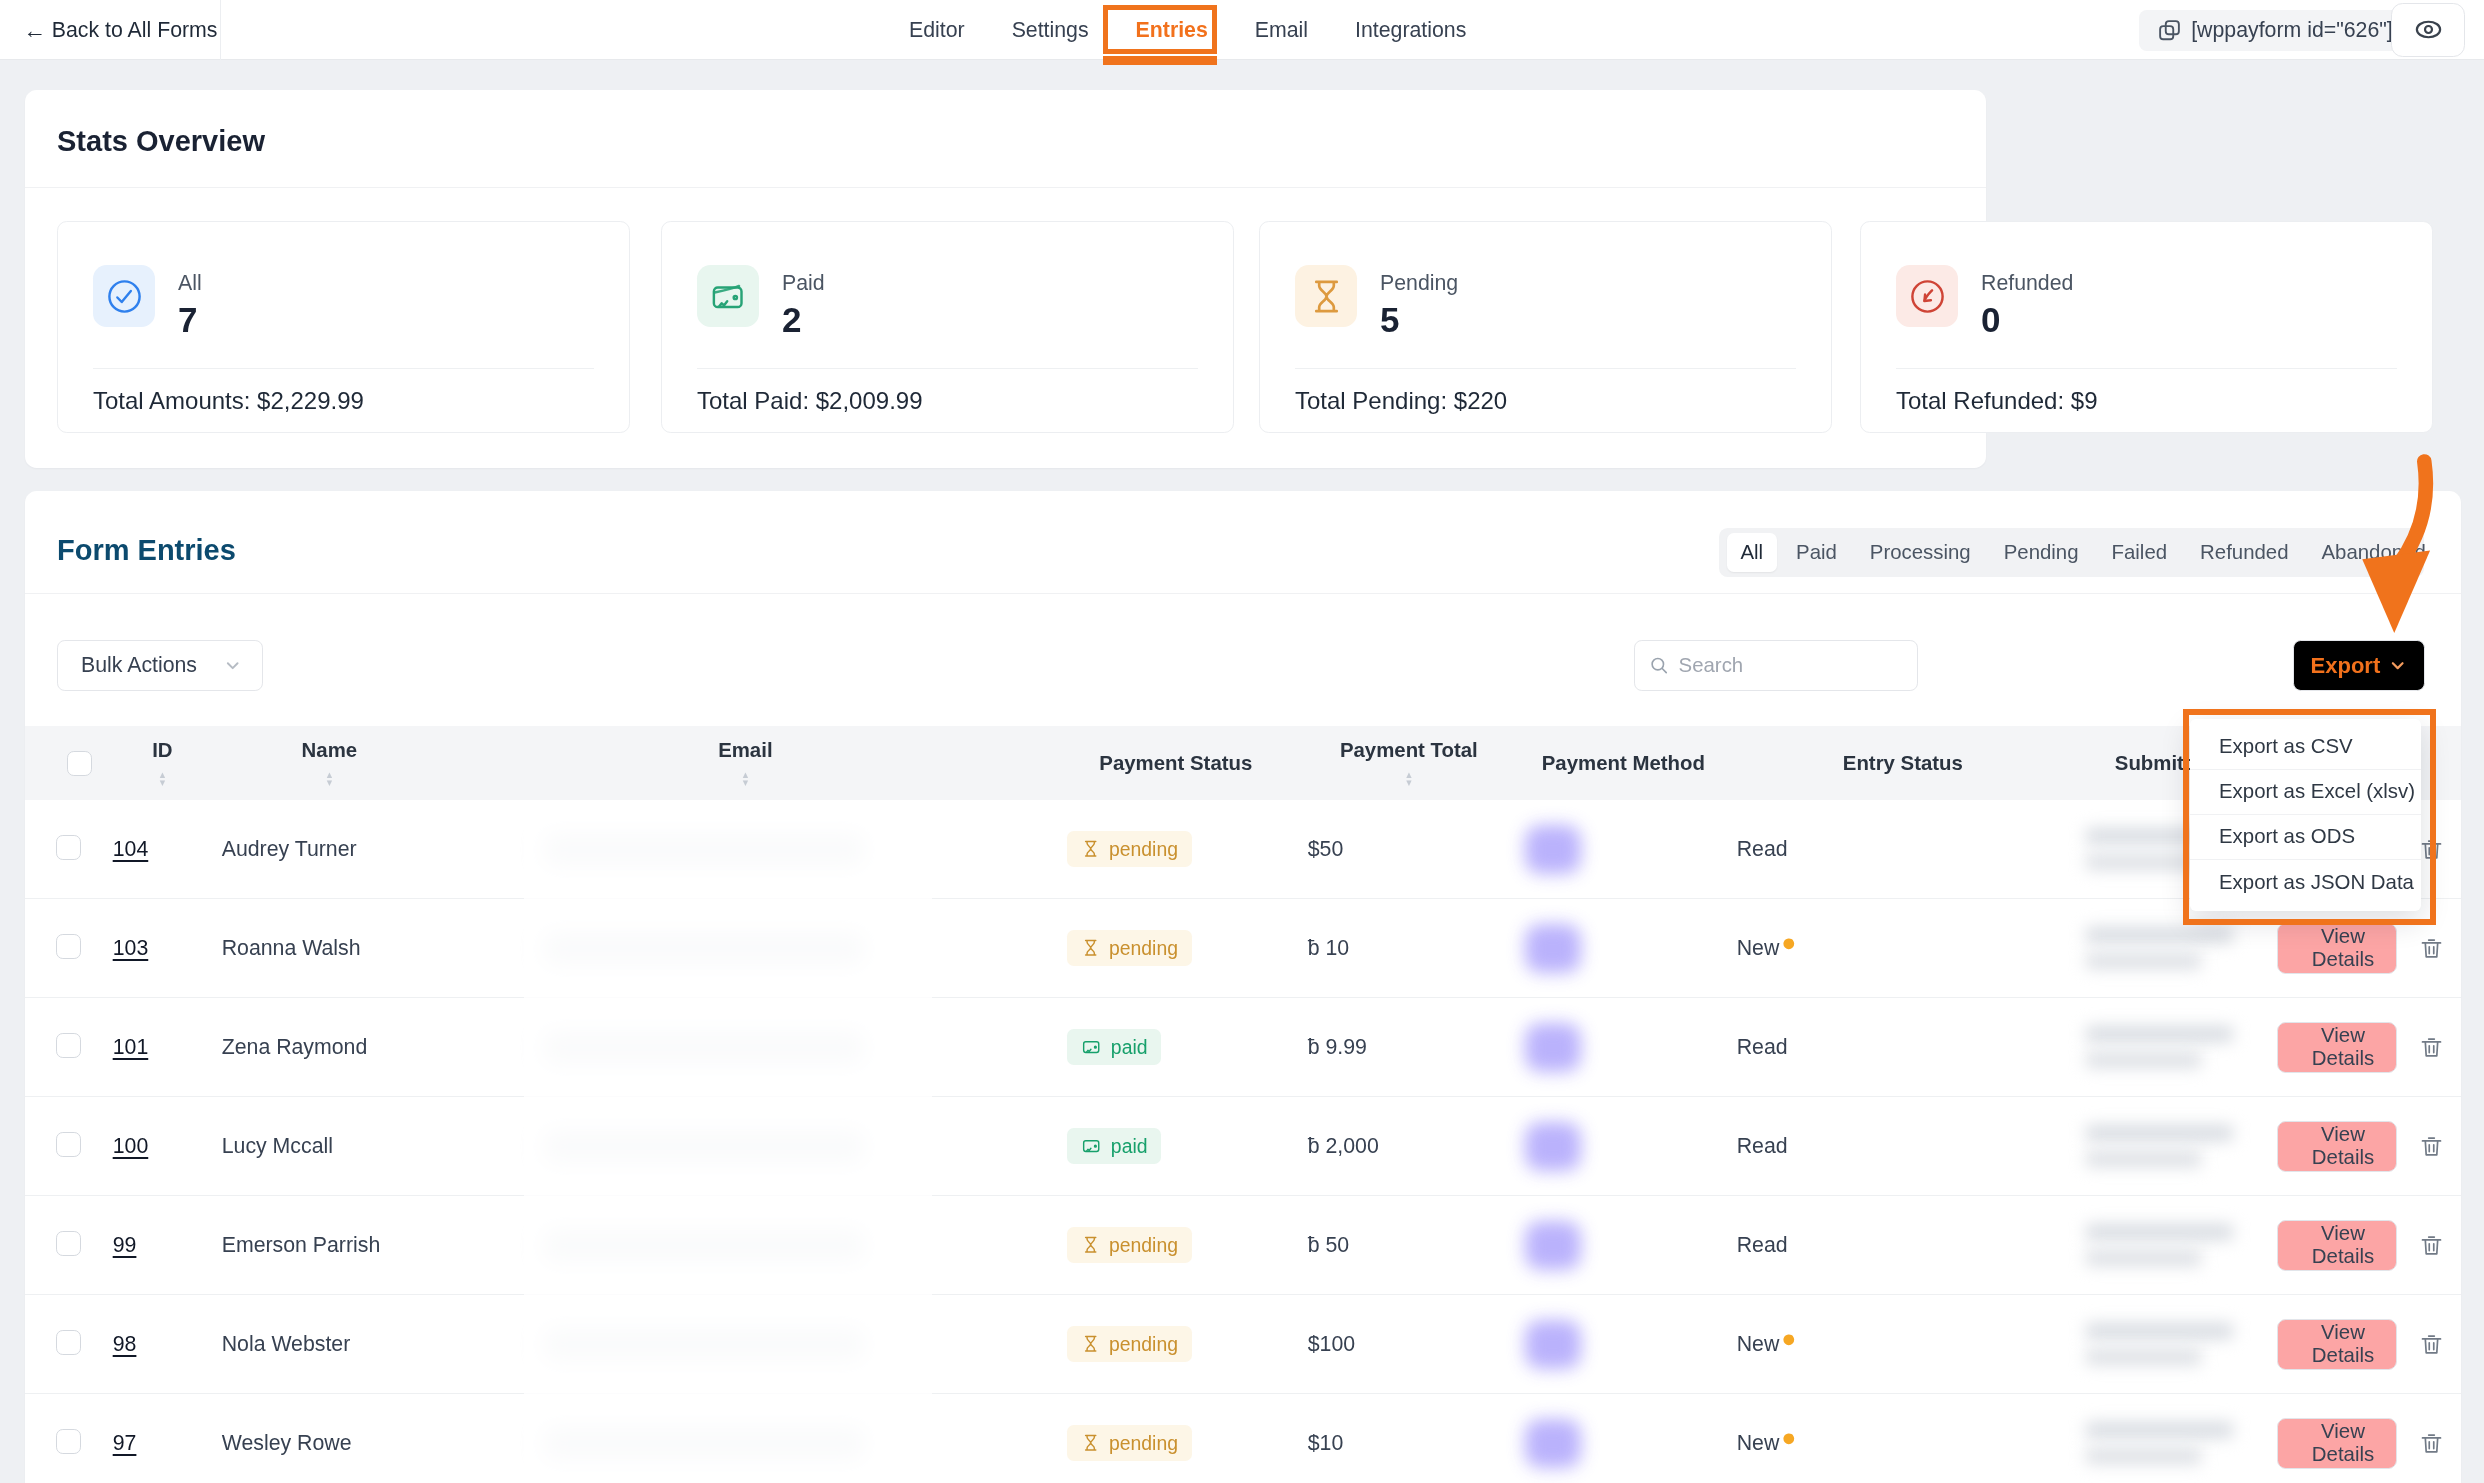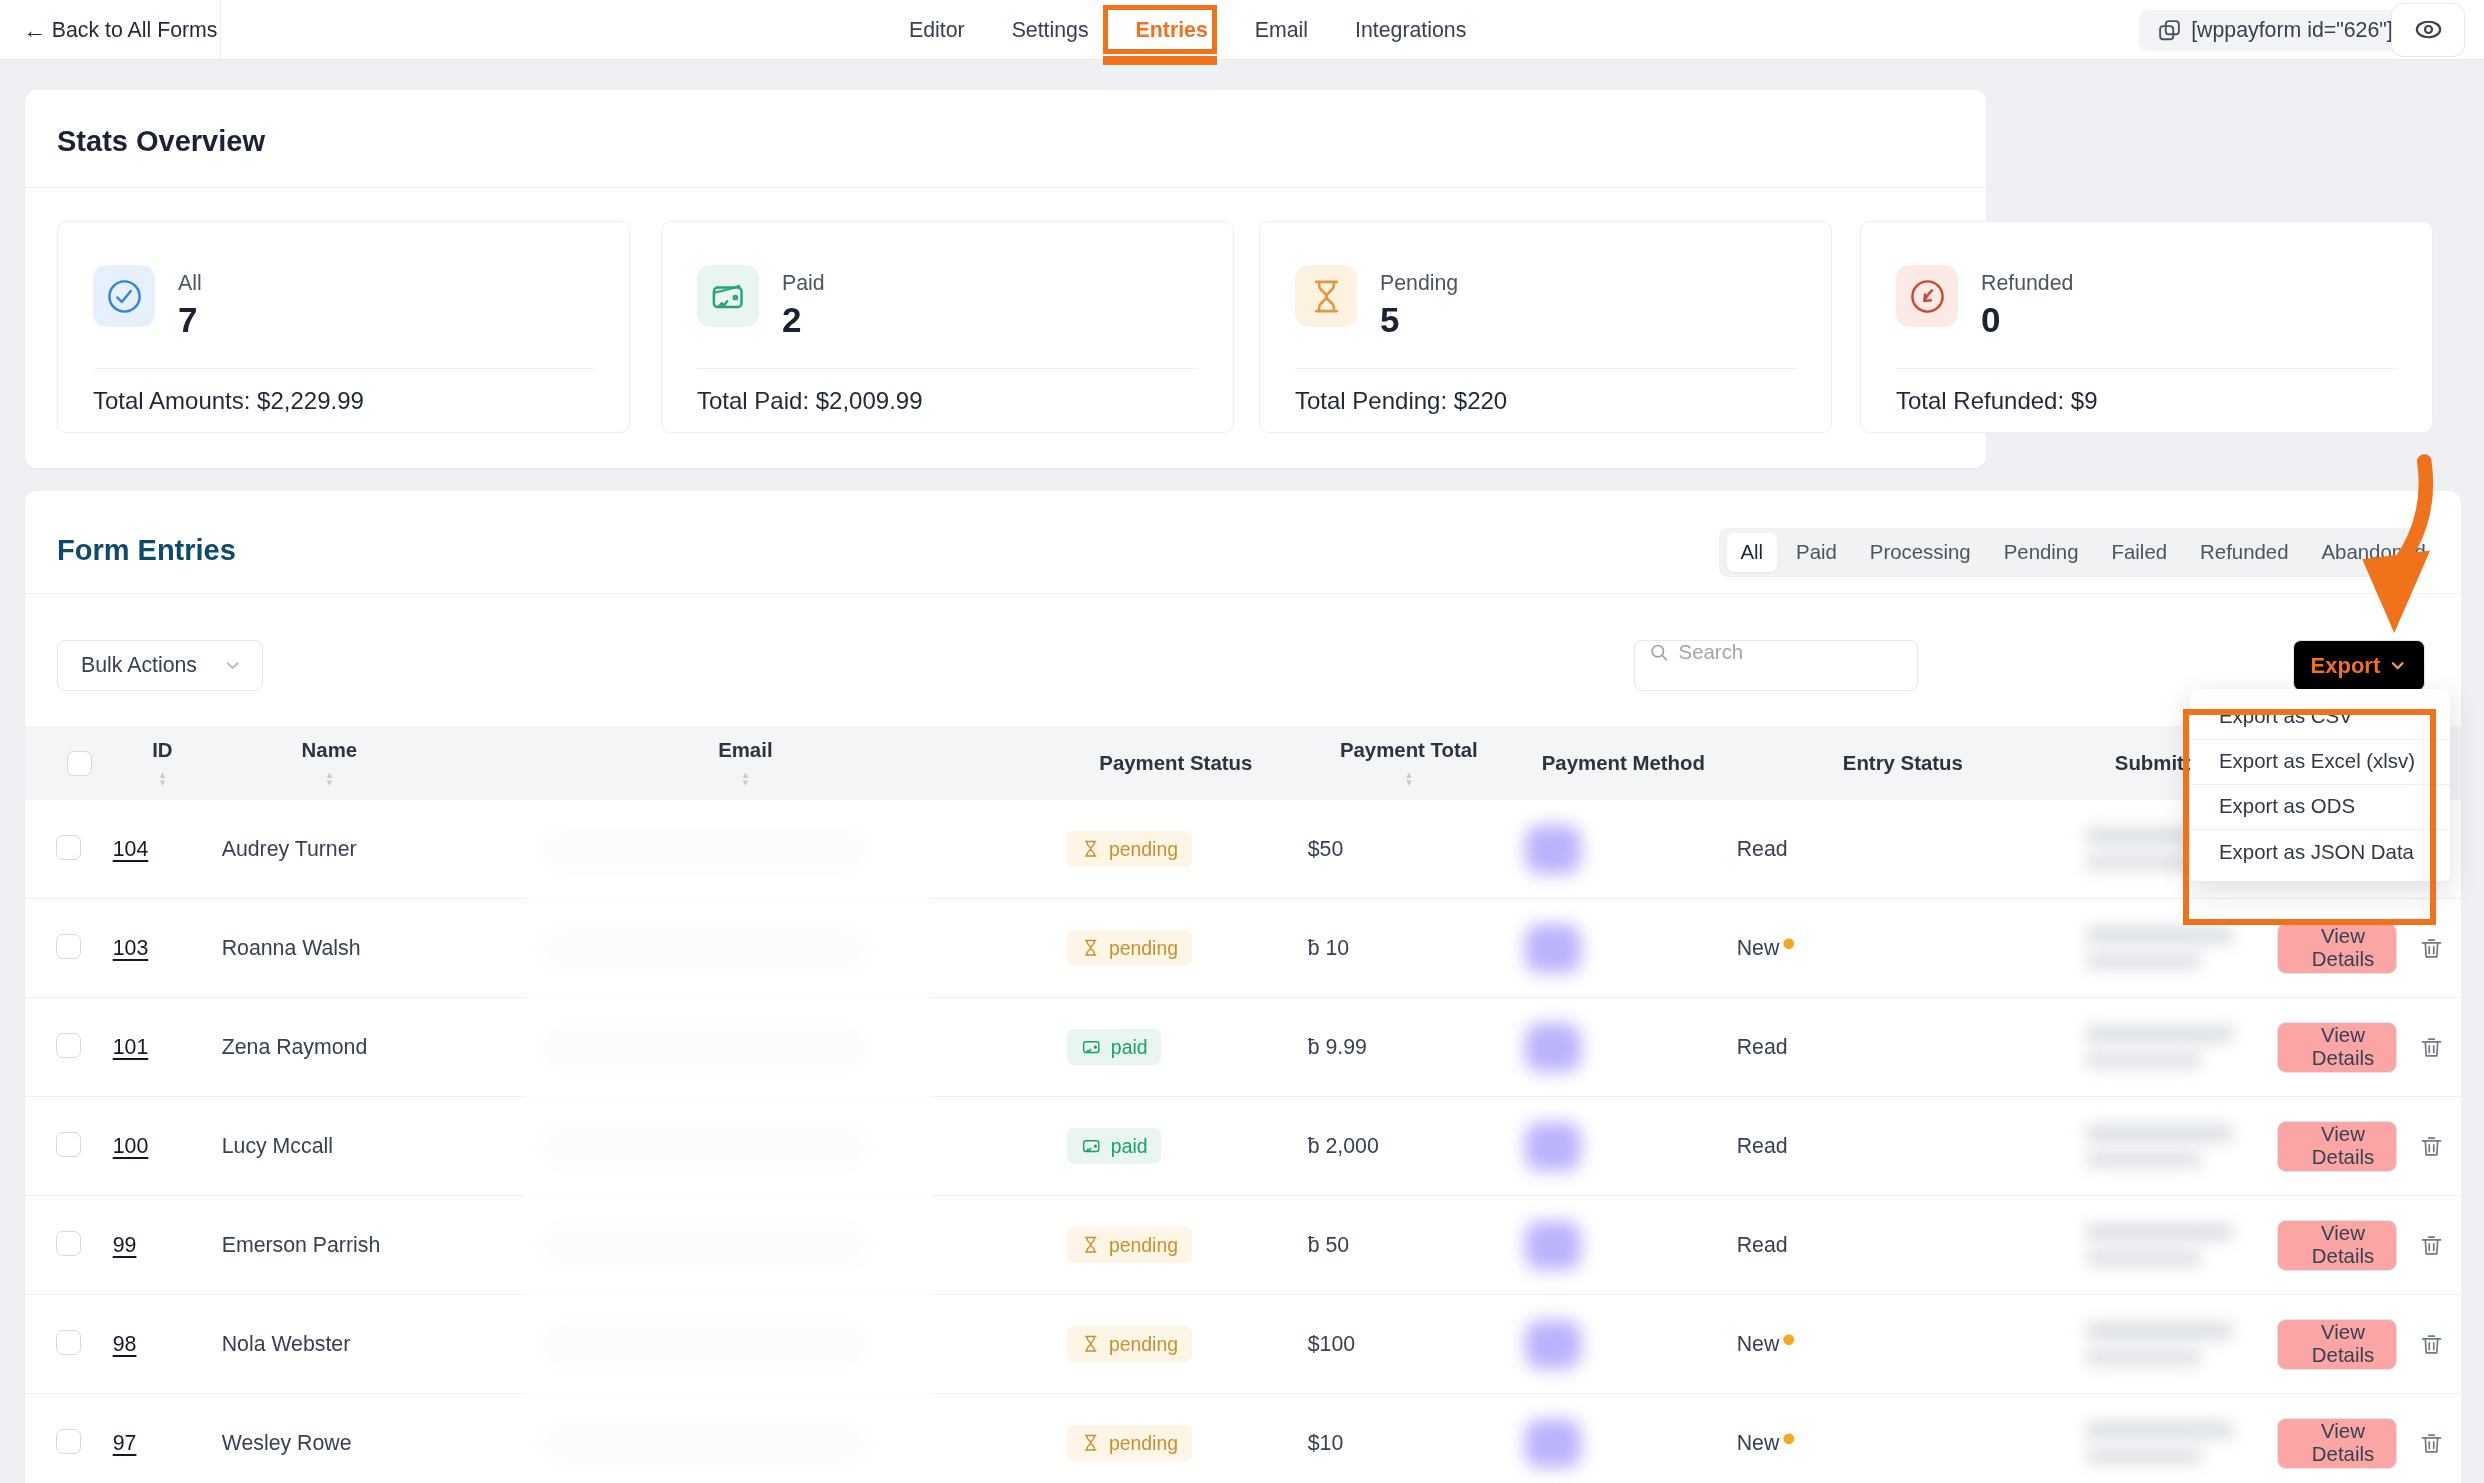--- a/index.html
+++ b/index.html
@@ -33,21 +33,21 @@
 
   
   .entries-panel { position:absolute; left:25px; top:491px; width:2436px; height:993px; background:#fff; border-radius:11.6px 11.6px 0 0; box-shadow:0 1px 1.9px rgba(16,24,40,.04); }
   .entries-title { position:absolute; left:32px; top:43px; font-size:29px; font-weight:bold; color:#0c4a6e; }
   .filters { position:absolute; left:1694px; top:37px; width:705px; height:49px; background:#f1f2f4; border-radius:8.7px; display:flex; align-items:center; padding:0 7.8px; gap:5.8px; justify-content:space-between; }
   .filter-pill { font-size:20.4px; color:#4b5563; padding:7.8px 13.6px; border-radius:6.8px; cursor:pointer; white-space:nowrap; }
   .filter-pill.active { background:#fff; color:#1f2937; box-shadow:0 1px 1.9px rgba(0,0,0,.06); }
   .entries-divider { position:absolute; left:0; top:102px; width:100%; height:1px; background:#f0f1f3; }
 
   .bulk-btn { position:absolute; left:32px; top:149px; width:206px; height:51px; background:#fff; border:1px solid #e4e6ea; border-radius:7.8px; display:flex; align-items:center; justify-content:space-between; padding:0 19.4px 0 23px; font-size:21.3px; color:#374151; cursor:pointer; }
-  .search-box { position:absolute; left:1609px; top:149px; width:284px; height:51px; border:1px solid #e4e6ea; border-radius:7.8px; display:flex; align-items:flex-start; padding:0 13.6px; gap:9.7px; background:#fff; }
+  .search-box { position:absolute; left:1609px; top:149px; width:284px; height:51px; border:1px solid #e4e6ea; border-radius:7.8px; display:flex; align-items:center; padding:0 13.6px; gap:9.7px; background:#fff; }
   .search-box input { border:none; outline:none; font-size:20.4px; color:#374151; width:100%; font-family:inherit; background:transparent; }
   .search-box input::placeholder { color:#a0a6b0; }
   .date-box { position:absolute; left:1915px; top:149px; width:329px; height:51px; border:1px solid #e4e6ea; border-radius:7.8px; display:flex; align-items:center; padding:0 15.5px; gap:13.6px; background:#fff; font-size:20.4px; color:#a0a6b0; cursor:pointer; }
   .date-box .sep { color:#6b7280; }
   .export-btn { position:absolute; left:2268px; top:149px; width:132px; height:51px; border:1px solid #e4e6ea; border-radius:7.8px; background:#000000; display:flex; align-items:center; justify-content:center; gap:7.8px; font-size:22px; font-weight:bold; color:#f2711c; cursor:pointer; }
 
   
   .thead { position:absolute; left:0; top:235px; width:2436px; height:74px; background:#f4f5f7; display:grid; grid-template-columns:78px 109px 225px 607px 254px 212px 217px 342px 208px 1fr; align-items:center; font-size:20.4px; color:#2b3440; font-weight:bold; }
   .thead .th { display:flex; align-items:center; gap:7.8px; padding-left:9.7px; white-space:nowrap;flex-direction:column; }
   .thead .th.first { padding-left:31px; }
@@ -69,21 +69,21 @@
   .entry-status { font-size:21.3px; color:#374151; display:inline-flex; align-items:flex-start; }
   .entry-status .dot { color:#f6a723; font-size:25px; line-height:13.6px; margin-left:1.9px; }
   .date-blur { margin-left:7.8px; display:flex; flex-direction:column; gap:9.7px; }
   .date-blur .b1 { width:147px; height:16.5px; background:#d7dbe1; border-radius:3.9px; filter:blur(7.8px); }
   .date-blur .b2 { width:115px; height:16.5px; background:#dcdfe4; border-radius:3.9px; filter:blur(7.8px); }
   .actions { display:flex; align-items:center; gap:21.3px; padding-left:0; }
   .vd-btn { width:120px; height:51px; background:#fca5a5; border:1px solid #e2e5ea; border-radius:8.7px; font-size:20.4px; color:#374151; font-family:inherit; cursor:pointer;padding-left:12px; }
   .trash { cursor:pointer; display:flex; }
 
   
-  .export-menu { position:absolute; left:2190px; top:689px; width:260px; background:#fff; border-radius:5.8px; box-shadow:0 9.7px 31px rgba(16,24,40,.14); padding:5.8px 0; z-index:40; }
+  .export-menu { position:absolute; left:2190px; top:719px; width:231px; background:#fff; border-radius:5.8px; box-shadow:0 9.7px 31px rgba(16,24,40,.14); padding:5.8px 0; z-index:40; }
   .export-item { height:45px; display:flex; align-items:center; padding-left:29px; font-size:20.4px; color:#2f3844; border-bottom:1px solid #f0f1f3; cursor:pointer; white-space:nowrap; }
   .export-item:last-child { border-bottom:none; }
   .menu-annotation { position:absolute; left:2183px; top:709px; width:253px; height:216px; border:6.8px solid #f0731c; z-index:45; pointer-events:none; }
   .arrow-annotation { position:absolute; left:2339px; top:442px; z-index:60; pointer-events:none; }
 </style>
 </head>
 <body>
 
 <div class="topbar">
   <div class="back">

